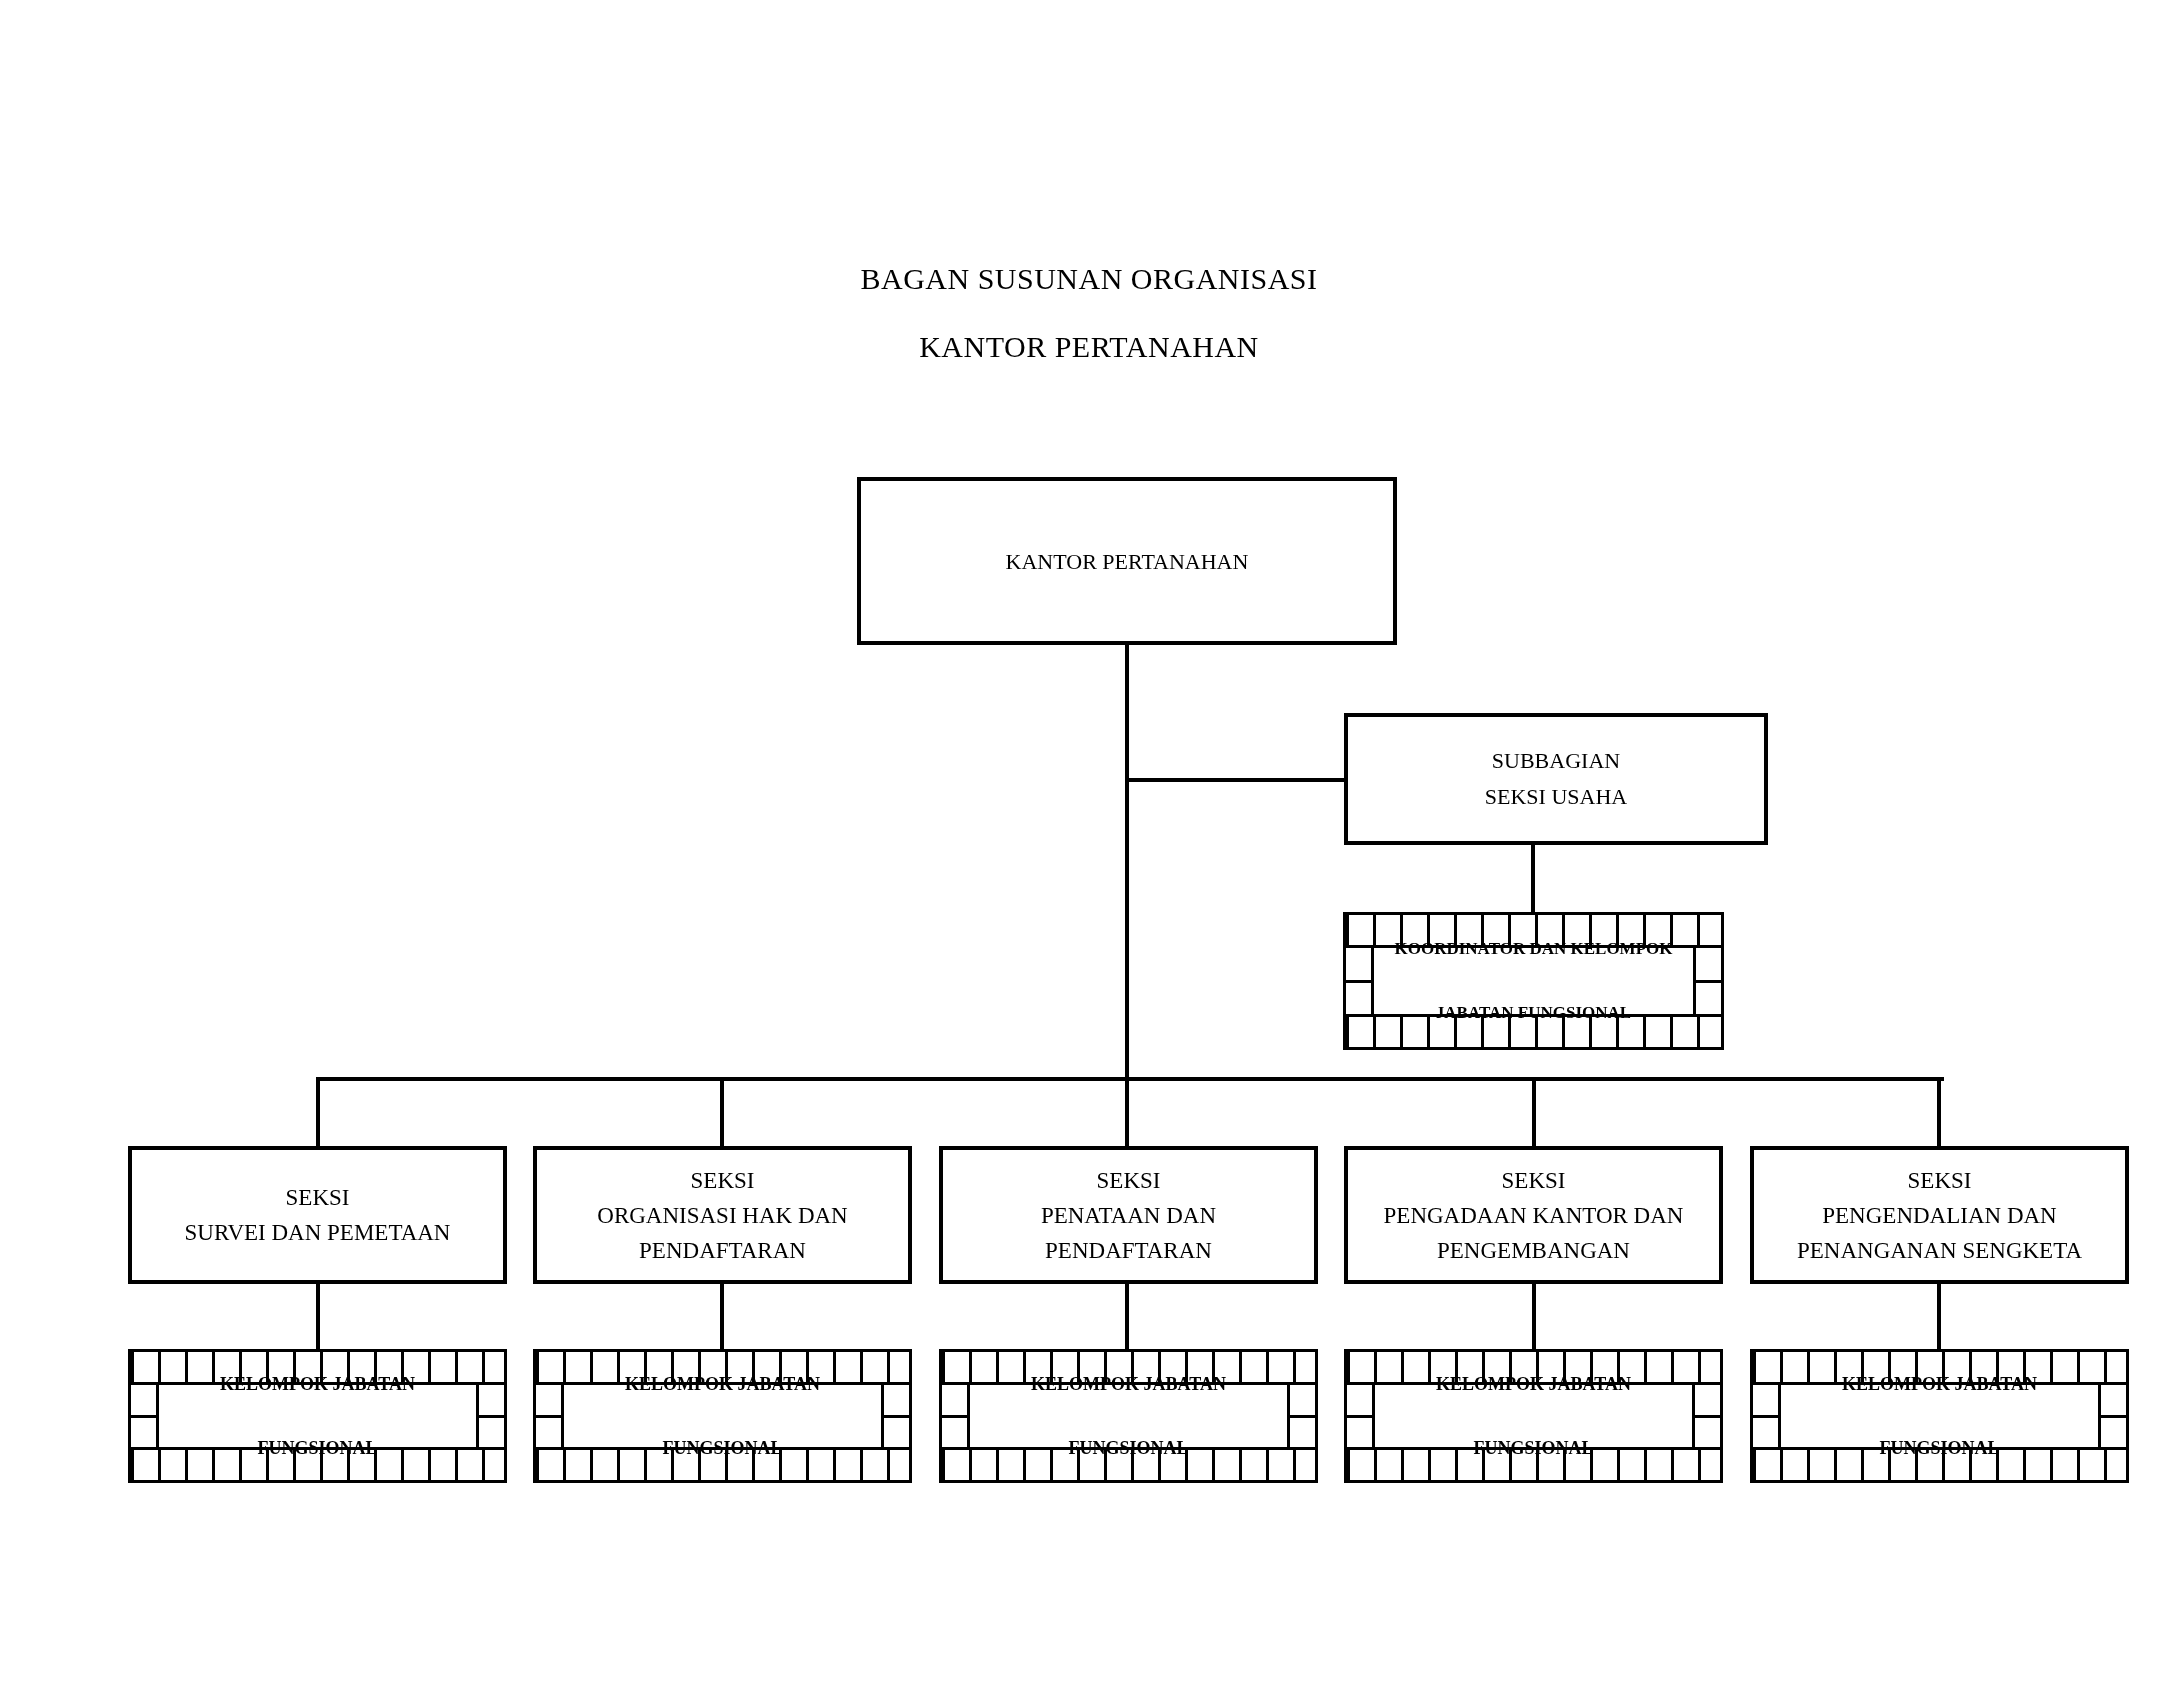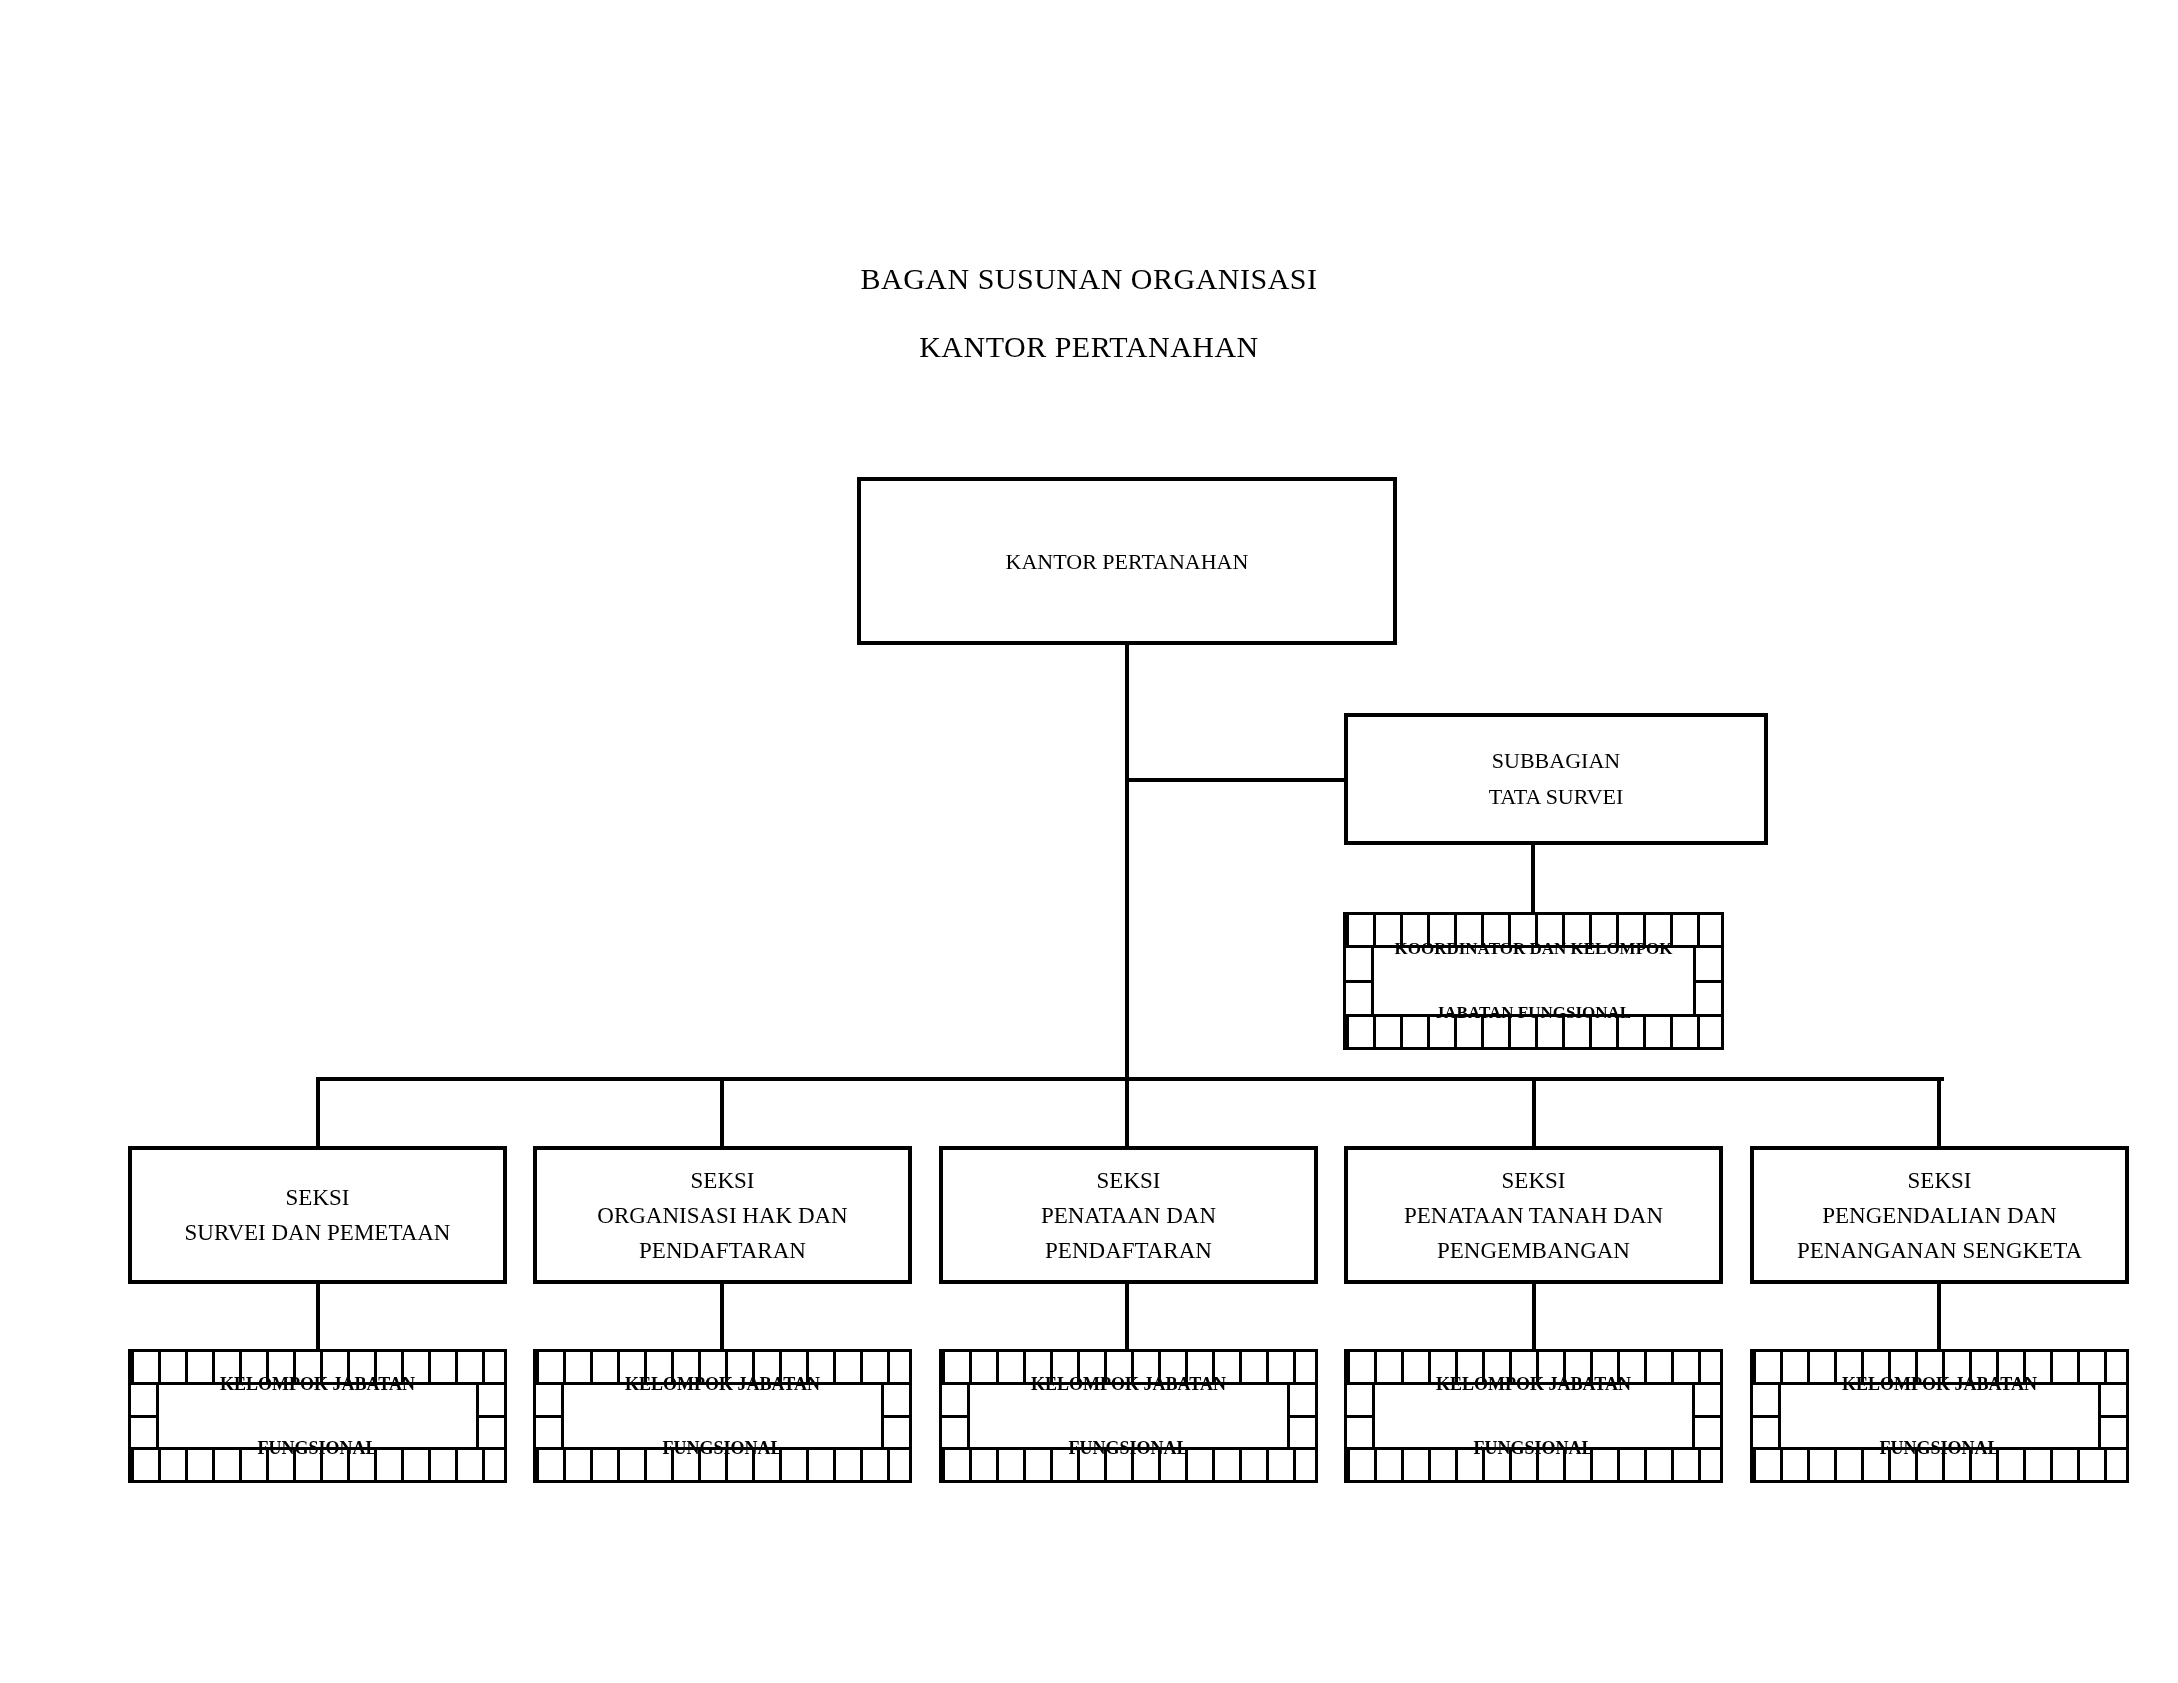--- a/index.html
+++ b/index.html
@@ -99,21 +99,21 @@
   <div class="cline" style="left:1125px; top:1282px; width:4px; height:69px;"></div>
   <div class="cline" style="left:1532px; top:1282px; width:4px; height:69px;"></div>
   <div class="cline" style="left:1937px; top:1282px; width:4px; height:69px;"></div>
 
   <div class="box root" style="left:857px; top:477px; width:540px; height:168px;">
       <div class="bl">KANTOR PERTANAHAN</div>
     </div>
 
   <div class="box subbagian" style="left:1344px; top:713px; width:424px; height:132px;">
       <div class="bl">SUBBAGIAN</div>
-      <div class="bl">TATA SURVEI</div>
+      <div class="bl">SEKSI USAHA</div>
     </div>
 
   <div class="hatch koordinator" style="left:1343px; top:912px; width:381px; height:138px;">
     <div class="hstrip top"></div>
     <div class="hstrip bot"></div>
     <div class="hcol left"></div>
     <div class="hcol right"></div>
     <div class="hinner">
         <div class="bl">KOORDINATOR DAN KELOMPOK</div>
         <div class="bl">JABATAN FUNGSIONAL</div>
@@ -129,21 +129,21 @@
       <div class="bl">ORGANISASI HAK DAN</div>
       <div class="bl">PENDAFTARAN</div>
     </div>
   <div class="box" style="left:939px; top:1146px; width:379px; height:138px;">
       <div class="bl">SEKSI</div>
       <div class="bl">PENATAAN DAN</div>
       <div class="bl">PENDAFTARAN</div>
     </div>
   <div class="box" style="left:1344px; top:1146px; width:379px; height:138px;">
       <div class="bl">SEKSI</div>
-      <div class="bl">PENATAAN TANAH DAN</div>
+      <div class="bl">PENGADAAN KANTOR DAN</div>
       <div class="bl">PENGEMBANGAN</div>
     </div>
   <div class="box" style="left:1750px; top:1146px; width:379px; height:138px;">
       <div class="bl">SEKSI</div>
       <div class="bl">PENGENDALIAN DAN</div>
       <div class="bl">PENANGANAN SENGKETA</div>
     </div>
 
   <div class="hatch" style="left:128px; top:1349px; width:379px; height:134px;">
     <div class="hstrip top"></div>

